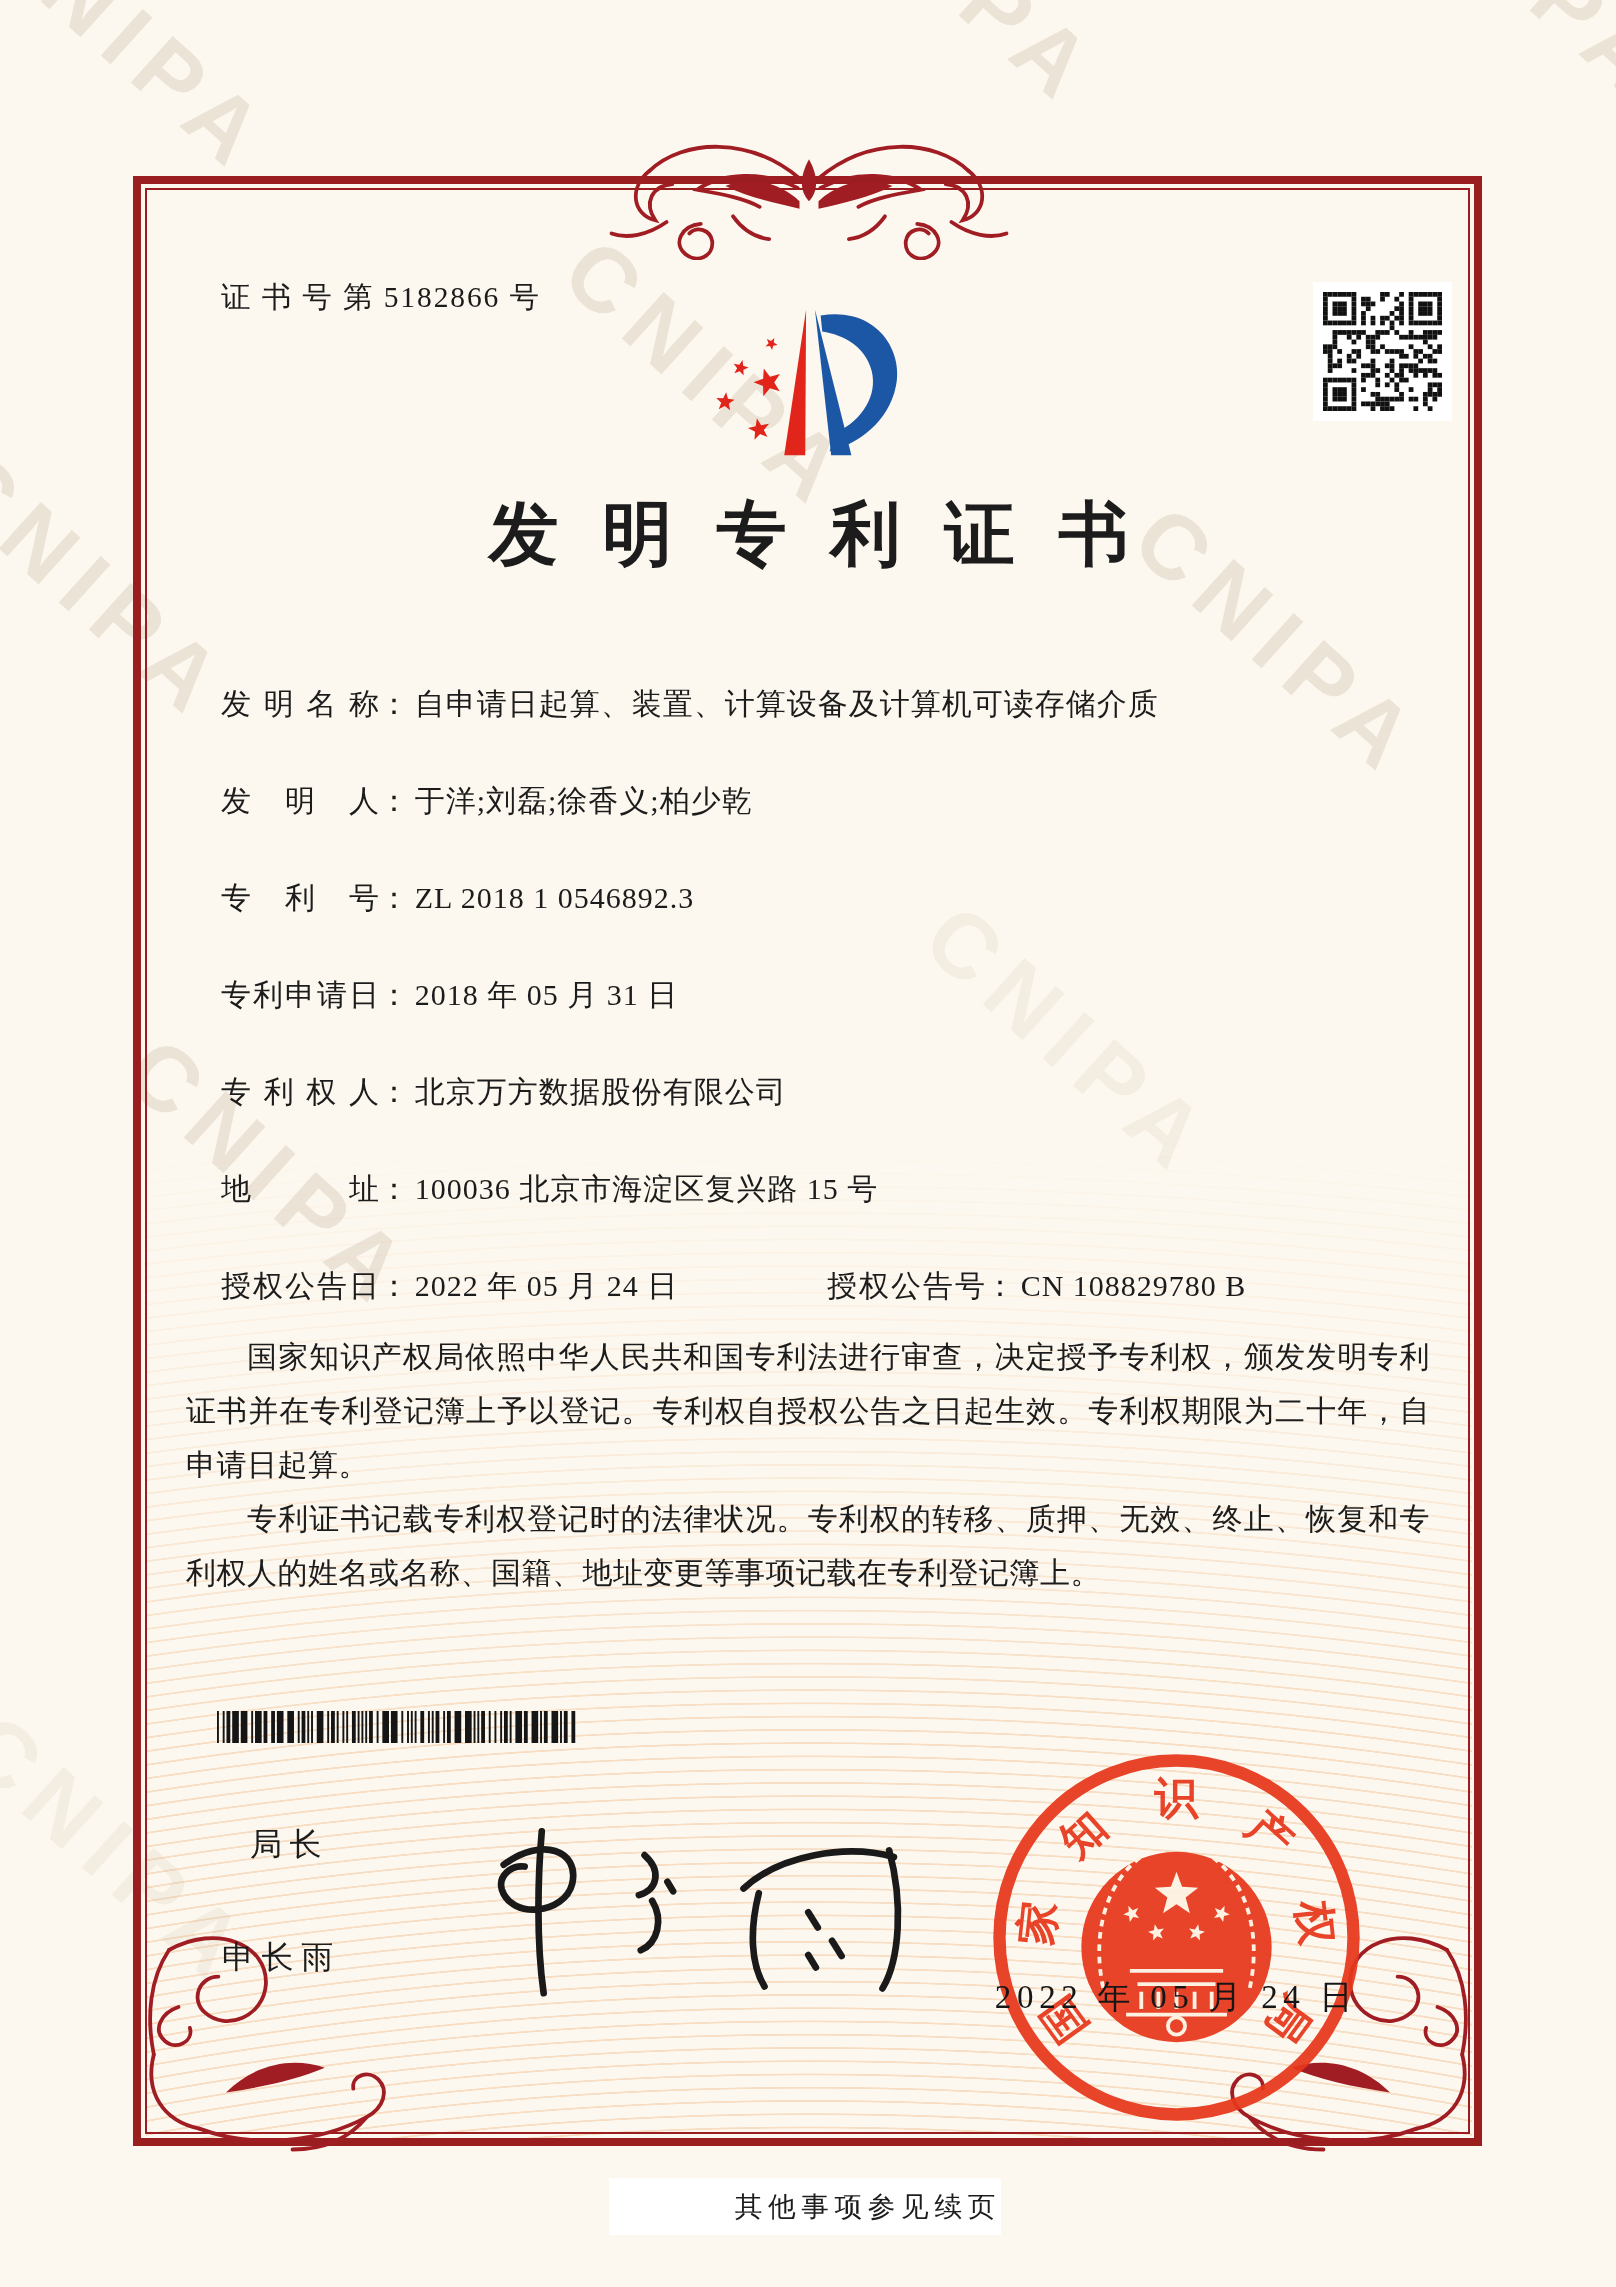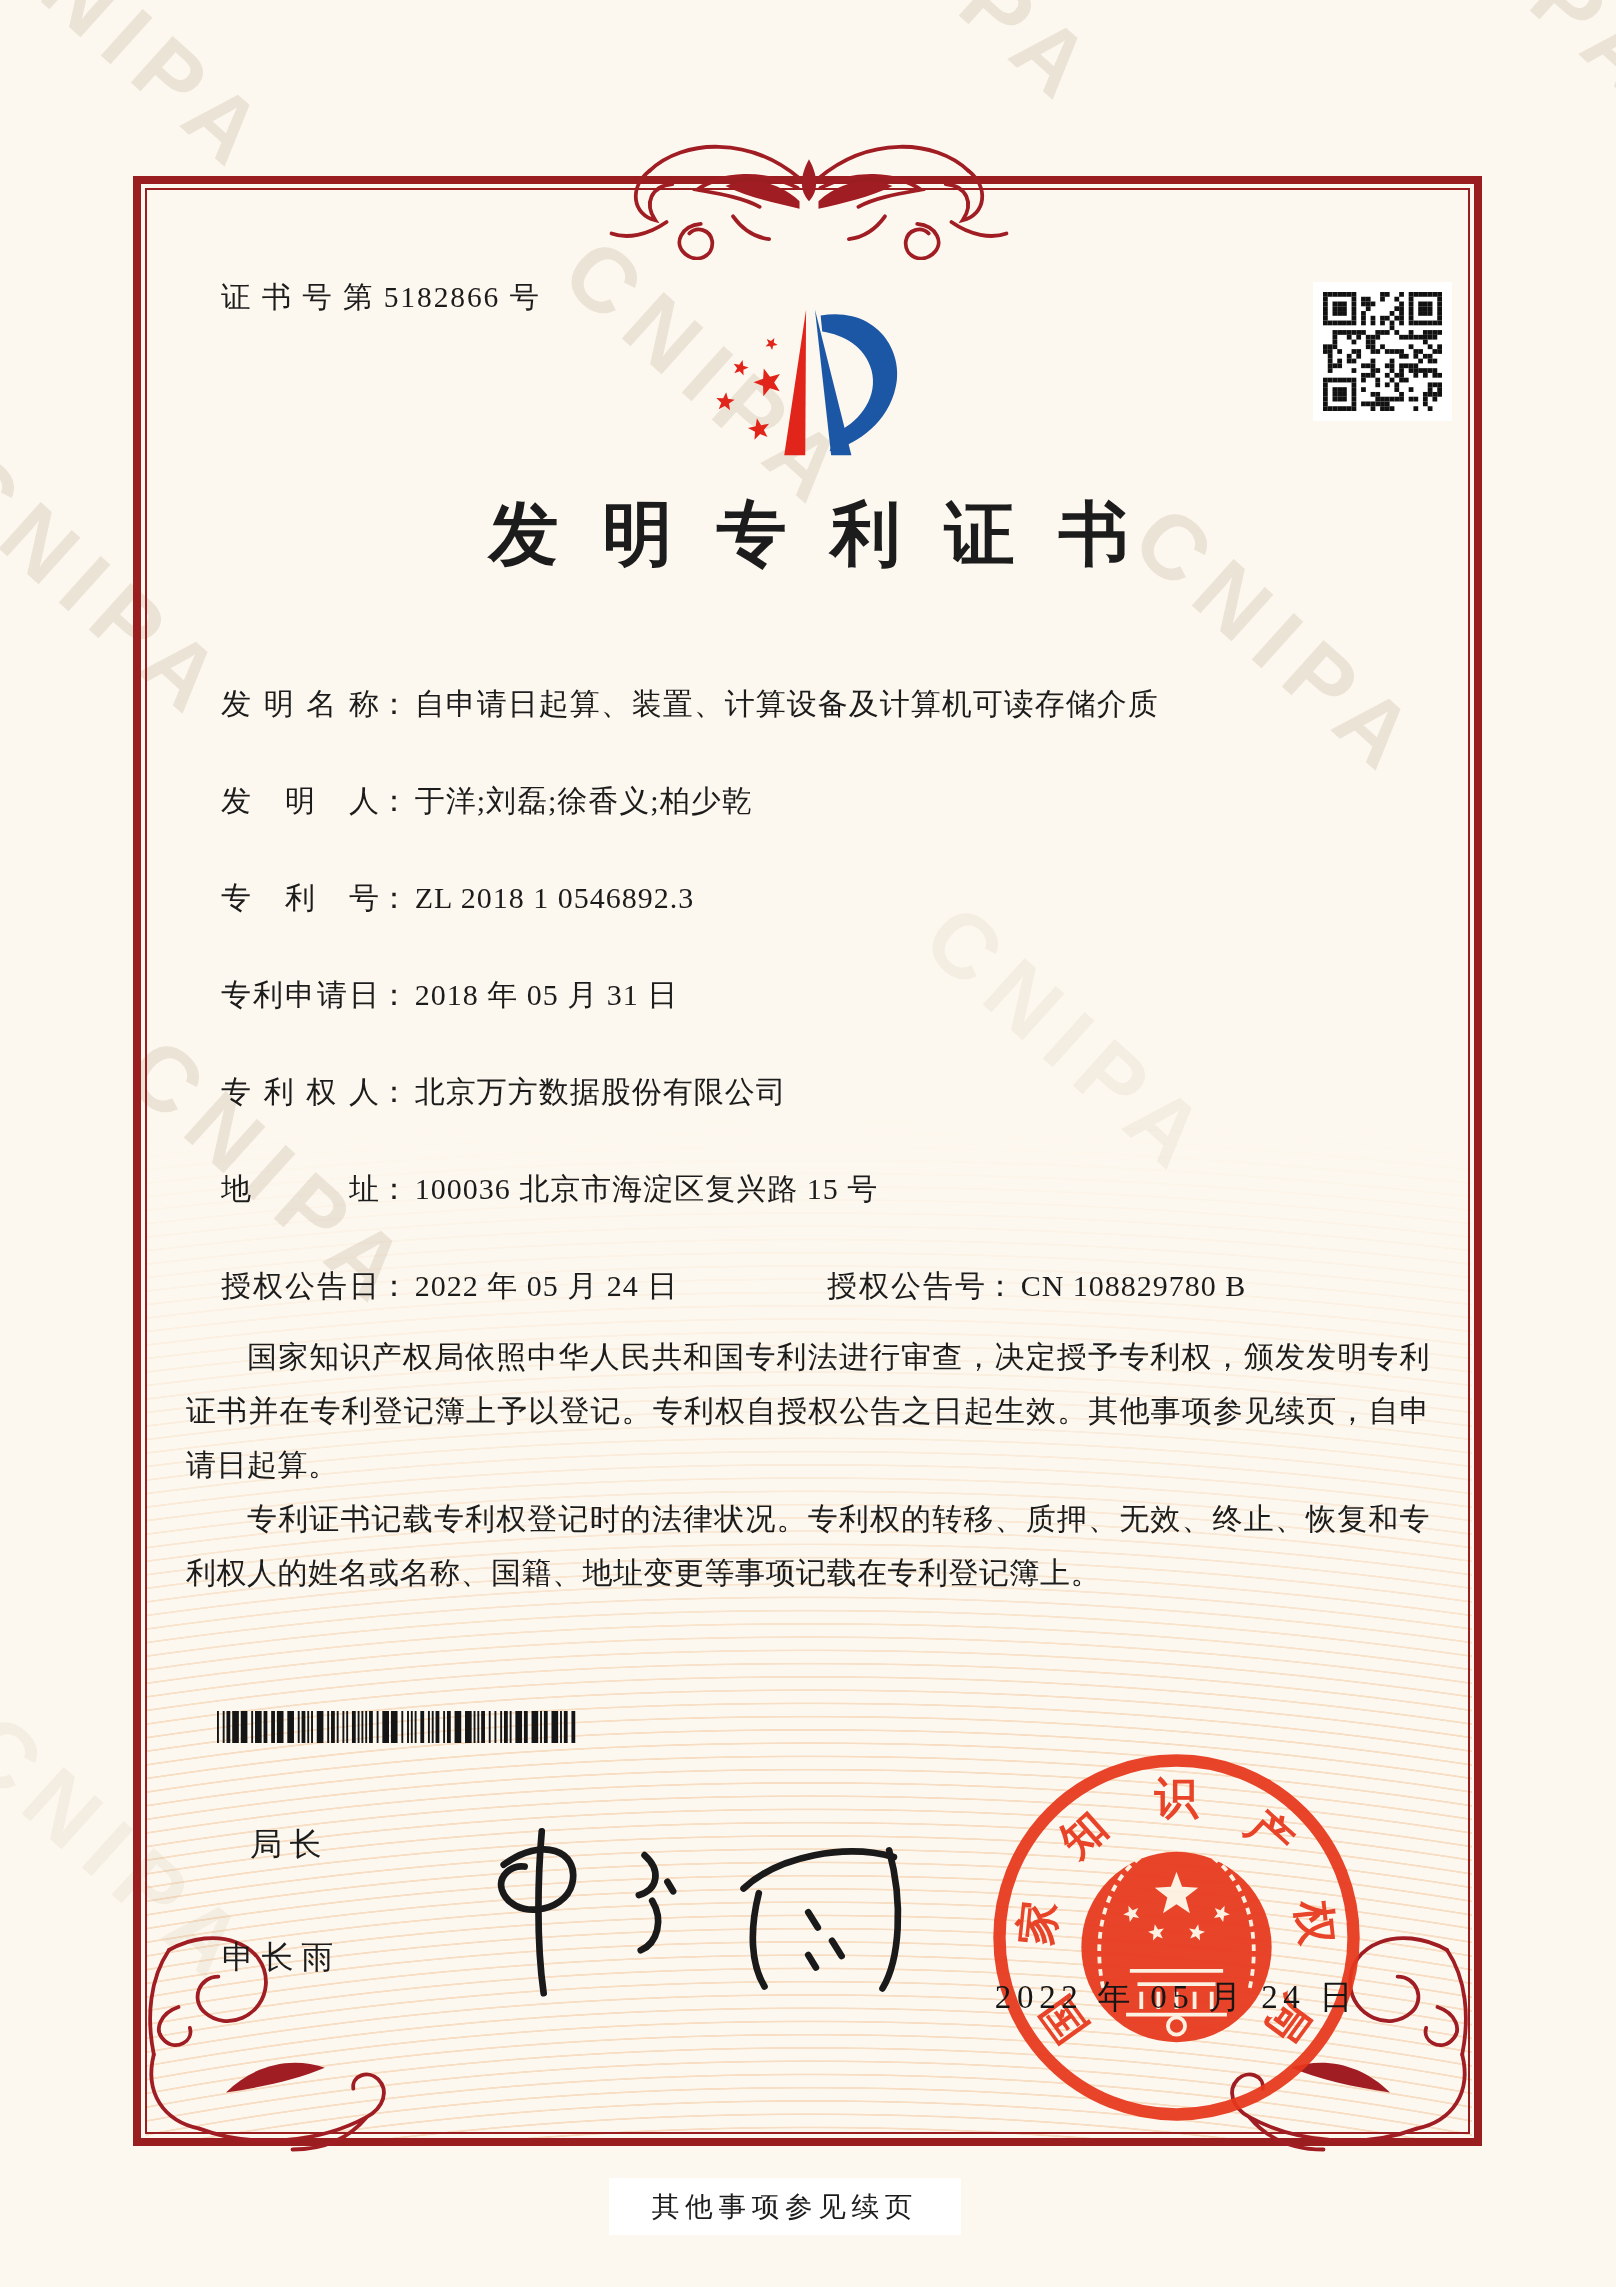--- a/index.html
+++ b/index.html
@@ -76,22 +76,22 @@
   .seal-date{
     position:absolute; left:972px; top:1975px; width:409px; z-index:5;
     text-align:center; font-size:33px; letter-spacing:5.7px; color:#161616;
   }
   
   .page-info{
     position:absolute; left:0; right:0; top:2089px; z-index:3;
     text-align:center; font-size:26px; letter-spacing:3.8px;
   }
   .cont-note{
-    position:absolute; left:609px; top:2178px; width:352px; height:57px; z-index:3;
-    background:#ffffff; text-align:center; line-height:57px;
+    position:absolute; left:609px; top:2178px; width:392px; height:57px; z-index:3;
+    background:#ffffff; text-align:right; line-height:57px;
     font-size:27.6px; letter-spacing:5.7px;
   }
   
   .orn-top{position:absolute; left:514px; top:110px; width:590px; height:150px; z-index:3;}
   .orn-bl{position:absolute; left:112px; top:1893px; width:380px; height:285px; z-index:2;}
   .orn-br{position:absolute; left:1124px; top:1893px; width:380px; height:285px; z-index:2; transform:scaleX(-1);}
   .orn path{stroke:#a01d23; fill:none; stroke-width:4; stroke-linecap:round;}
   .orn path.f{fill:#a01d23; stroke:none;}
   
   .sealChar{
@@ -478,21 +478,21 @@
     </div>
     <div class="frow">
       <span class="flabel">授权公告日</span><span class="fcolon">：</span><span class="fvalue">2022 年 05 月 24 日</span>
       <span class="grant-no">
         <span class="flabel">授权公告号</span><span class="fcolon">：</span><span class="fvalue">CN 108829780 B</span>
       </span>
     </div>
   </div>
 
   <div class="body-text">
-    <p>国家知识产权局依照中华人民共和国专利法进行审查，决定授予专利权，颁发发明专利证书并在专利登记簿上予以登记。专利权自授权公告之日起生效。其他事项参见续页，自申请日起算。</p>
+    <p>国家知识产权局依照中华人民共和国专利法进行审查，决定授予专利权，颁发发明专利证书并在专利登记簿上予以登记。专利权自授权公告之日起生效。专利权期限为二十年，自申请日起算。</p>
     <p>专利证书记载专利权登记时的法律状况。专利权的转移、质押、无效、终止、恢复和专利权人的姓名或名称、国籍、地址变更等事项记载在专利登记簿上。</p>
   </div>
 
   <svg class="barcode" viewBox="0 0 382 34" preserveAspectRatio="none" id="bcSvg">
       <rect x="0" y="0" width="2" height="34" fill="#151515"></rect>
       <rect x="6" y="0" width="2" height="34" fill="#151515"></rect>
       <rect x="10" y="0" width="4" height="34" fill="#151515"></rect>
       <rect x="16" y="0" width="7" height="34" fill="#151515"></rect>
       <rect x="25" y="0" width="7" height="34" fill="#151515"></rect>
       <rect x="36" y="0" width="2" height="34" fill="#151515"></rect>

